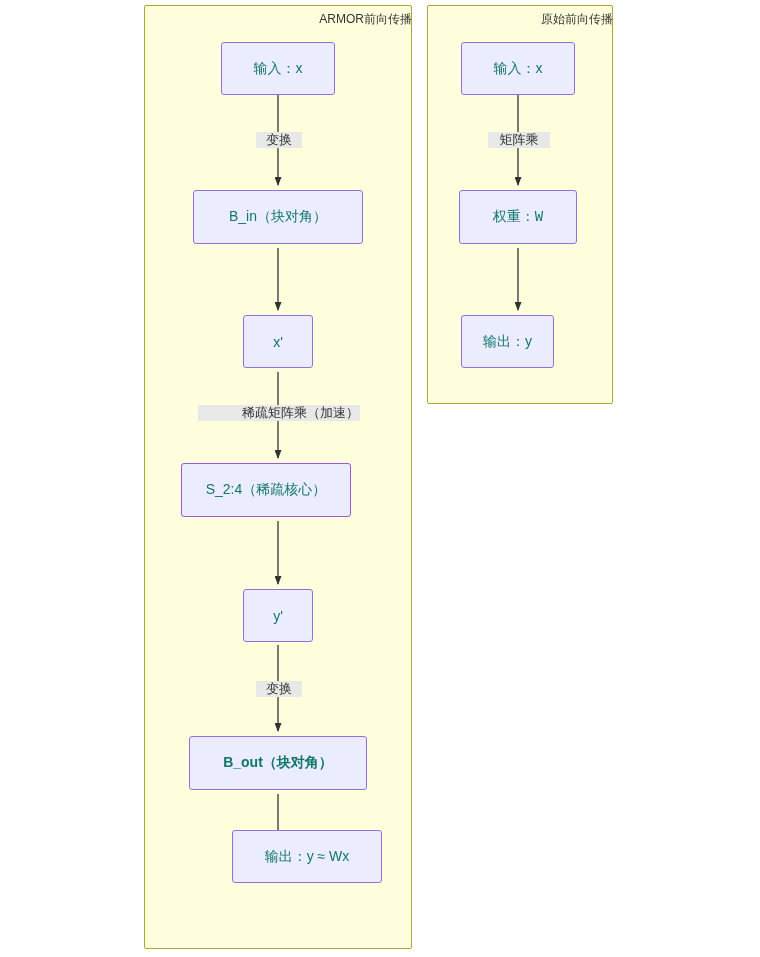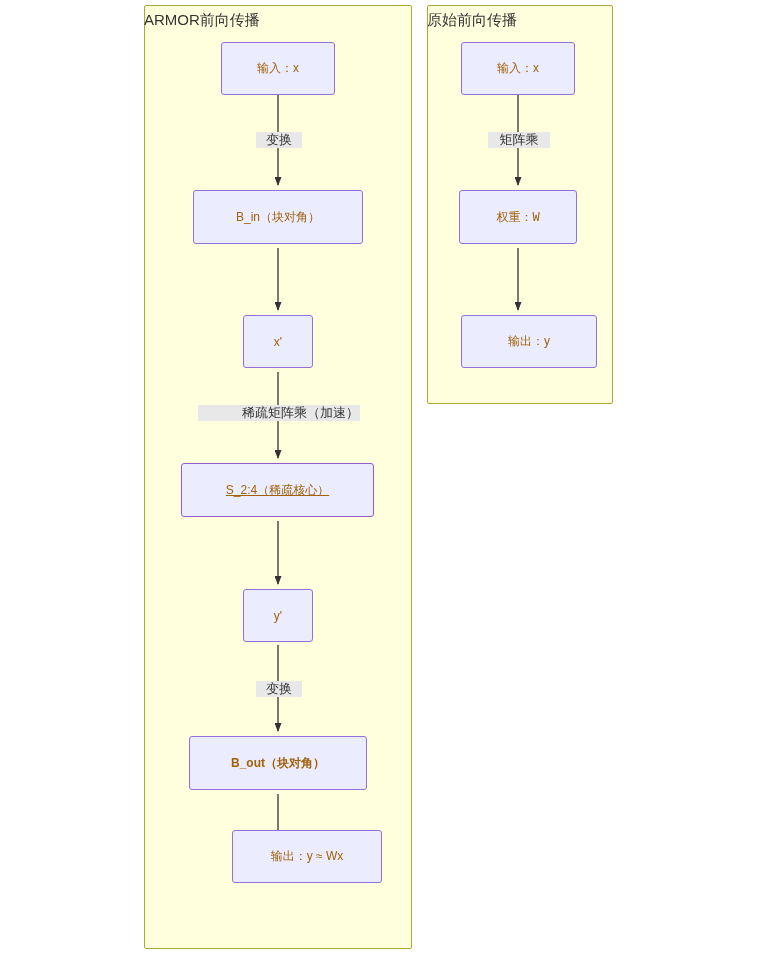--- a/index.html
+++ b/index.html
@@ -24,36 +24,36 @@
     position: absolute;
     background: #ffffde;
     border: 1.3px solid #aaaa33;
     border-radius: 2px;
     box-sizing: border-box;
   }
   .subgraph-title {
     position: absolute;
     left: 0;
     right: 0;
-    text-align: left;
-    font-size: 15px;
+    text-align: right;
+    font-size: 12px;
     color: #333333;
     white-space: nowrap;
   }
   .node {
     position: absolute;
     box-sizing: border-box;
     background: #ececff;
     border: 1.3px solid #9370db;
     border-radius: 3px;
     display: flex;
     align-items: center;
     justify-content: center;
-    font-size: 12px;
-    color: #a16207;
+    font-size: 14px;
+    color: #0f766e;
     white-space: nowrap;
     text-align: left;
   }
   .node.sparse {
     border-color: #9b59d0;
   }
   .edge-label {
     position: absolute;
     font-size: 13px;
     color: #333333;
@@ -107,35 +107,35 @@
     <line class="edge-line" x1="518" y1="95" x2="518" y2="185" marker-end="url(#arrow)"></line>
     <line class="edge-line" x1="518" y1="248" x2="518" y2="310" marker-end="url(#arrow)"></line>
   </svg>
 
   <div class="node" style="left:221px; top:42px; width:114px; height:53px;">输入：x</div>
 
   <div class="node" style="left:193px; top:190px; width:170px; height:54px;">B_in（块对角）</div>
 
   <div class="node" style="left:243px; top:315px; width:70px; height:53px;">x'</div>
 
-  <div class="node sparse" style="left:181px; top:463px; width:193px; height:54px;text-decoration:underline;">S_2:4（稀疏核心）</div>
+  <div class="node sparse" style="left:181px; top:463px; width:170px; height:54px;">S_2:4（稀疏核心）</div>
 
   <div class="node" style="left:243px; top:589px; width:70px; height:53px;">y'</div>
 
   <div class="node" style="left:189px; top:736px; width:178px; height:54px;font-weight:bold;">B_out（块对角）</div>
 
   <div class="node" style="left:203px; top:830px; width:150px; height:53px;margin-left:29px;">输出：y ≈ Wx</div>
 
   <div class="edge-label" style="left:256px; top:132px; width:44px; text-align:center;">变换</div>
 
   <div class="edge-label" style="left:198px; top:405px; width:160px; text-align:right;">稀疏矩阵乘（加速）</div>
 
   <div class="edge-label" style="left:256px; top:681px; width:44px; text-align:center;">变换</div>
 
   <div class="node" style="left:461px; top:42px; width:114px; height:53px;">输入：x</div>
 
   <div class="node" style="left:459px; top:190px; width:118px; height:54px;font-family:Liberation Mono, monospace;">权重：W</div>
 
-  <div class="node" style="left:461px; top:315px; width:136px; height:53px;">输出：y</div>
+  <div class="node" style="left:461px; top:315px; width:93px; height:53px;">输出：y</div>
 
   <div class="edge-label" style="left:488px; top:132px; width:60px; text-align:center;">矩阵乘</div>
 
 </div>
 
 </body></html>

